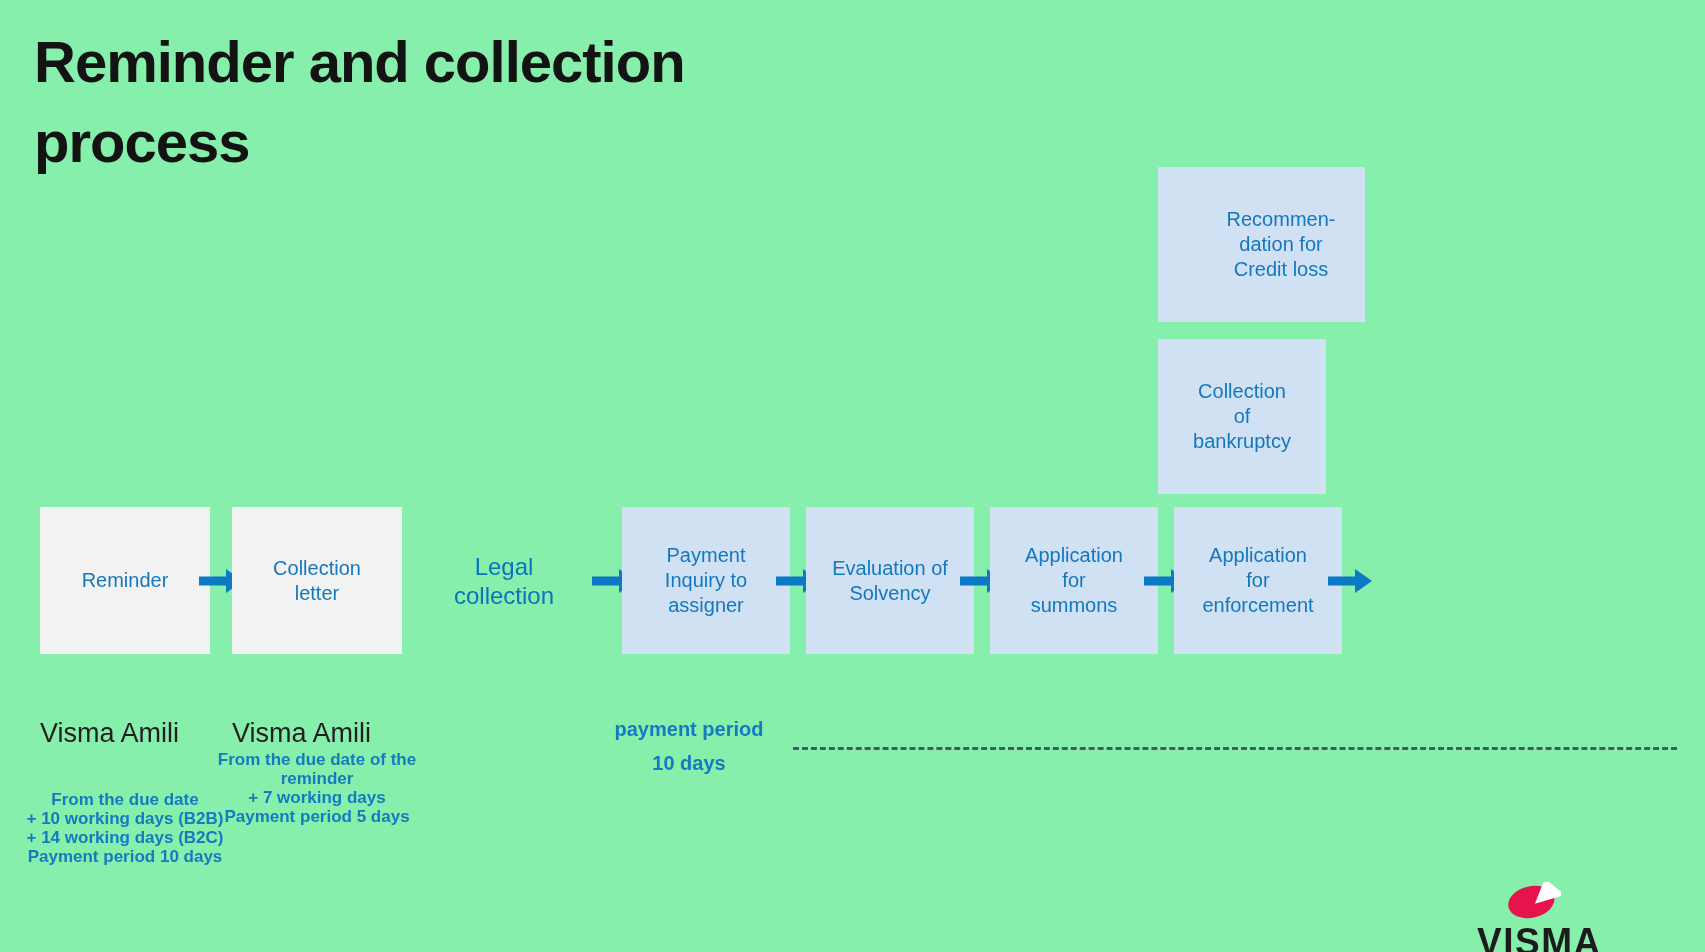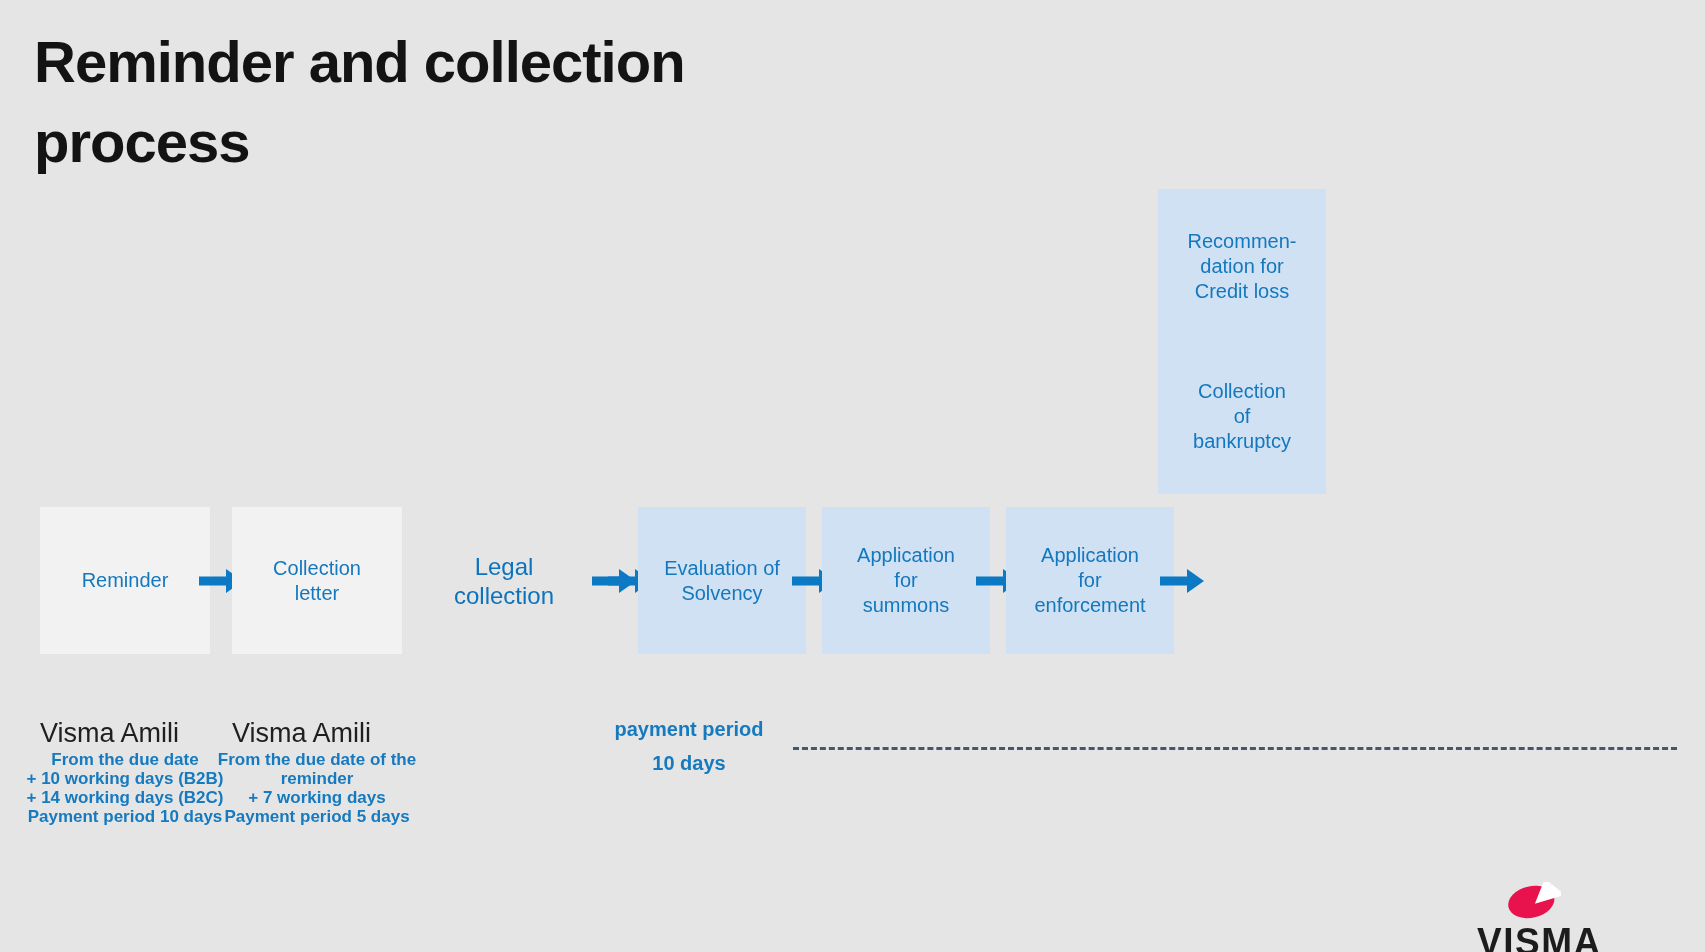--- a/index.html
+++ b/index.html
@@ -1,17 +1,17 @@
 <!DOCTYPE html>
 <html><head>
 <meta charset="utf-8">
 <style>
   html,body { margin:0; padding:0; background:#ffffff; }
   .canvas {
-    position:relative; width:1705px; height:952px; background:#e5e5e5;
+    position:relative; width:1705px; height:952px; background:#86efac;
     font-family:"Liberation Sans", sans-serif; overflow:hidden;
   }
   .lines { white-space:pre-line; }
 
   
   .title {
     position:absolute; left:34px; top:22px;
     font-size:58px; line-height:80px; font-weight:bold; color:#131313;
     letter-spacing:-1px; white-space:pre-line;
   }
@@ -33,35 +33,35 @@
     width:204px; display:flex; align-items:center; justify-content:center;
     font-weight:normal; color:#0d73bd; font-size:24px; line-height:29px; text-align:center;
   }
 
   
   .stackbox {
     position:absolute; left:1158px; width:168px; height:155px; background:#cfe1f3;
     display:flex; align-items:center; justify-content:center; text-align:center;
     font-size:20px; line-height:25px; color:#1478be;
   }
-  .stack-top { top:189px; }
+  .stack-top { top:167px;padding-left:39px; }
   .stack-bottom { top:339px; }
 
   
   .amili {
     position:absolute; top:718px; width:170px; text-align:left;
     font-size:27px; color:#1f1f1f;
   }
   .amili-left { left:40px; }
   .amili-right { left:232px; }
   .note {
     position:absolute; top:750px; width:234px; text-align:center;
     font-size:17px; line-height:19px; font-weight:bold; color:#157abf;
   }
-  .note-left { left:8px; }
+  .note-left { left:8px;margin-top:40px; }
   .note-right { left:200px; }
 
   
   .pay-period {
     position:absolute; left:589px; top:712px; width:200px; text-align:center;
     font-size:20px; line-height:34px; font-weight:bold; color:#157abf;
   }
   .dash-line {
     position:absolute; left:793px; top:747px; width:884px; height:0;
     border-top:3px dashed #45576a;
@@ -99,20 +99,23 @@
     <div class="legal lines">Legal
 collection</div>
 
 
     <div class="arrow-cell gap-blue">
       <svg width="44" height="28" viewBox="0 0 44 28">
           <path d="M0 9.5 H27 V2 L44 14 L27 26 V18.5 H0 Z" fill="#0b79c4"></path>
         </svg>
     </div>
 
+    <div class="pbox blue lines">Payment
+Inquiry to
+assigner</div>
 
     <div class="arrow-cell gap-blue">
       <svg width="44" height="28" viewBox="0 0 44 28">
           <path d="M0 9.5 H27 V2 L44 14 L27 26 V18.5 H0 Z" fill="#0b79c4"></path>
         </svg>
     </div>
 
     <div class="pbox blue lines">Evaluation of
 Solvency</div>
 

